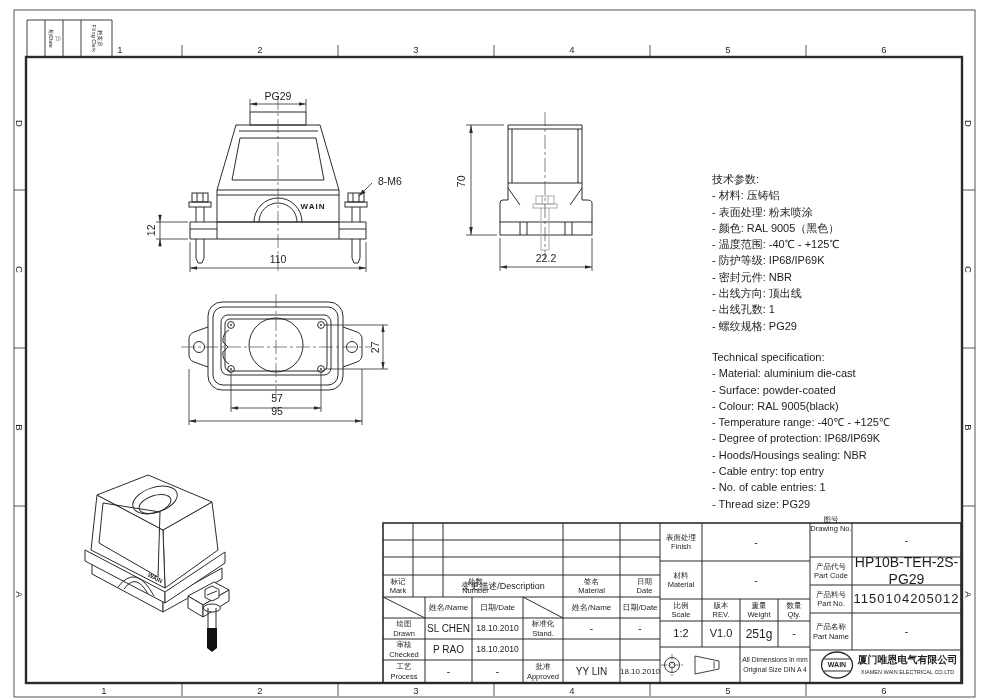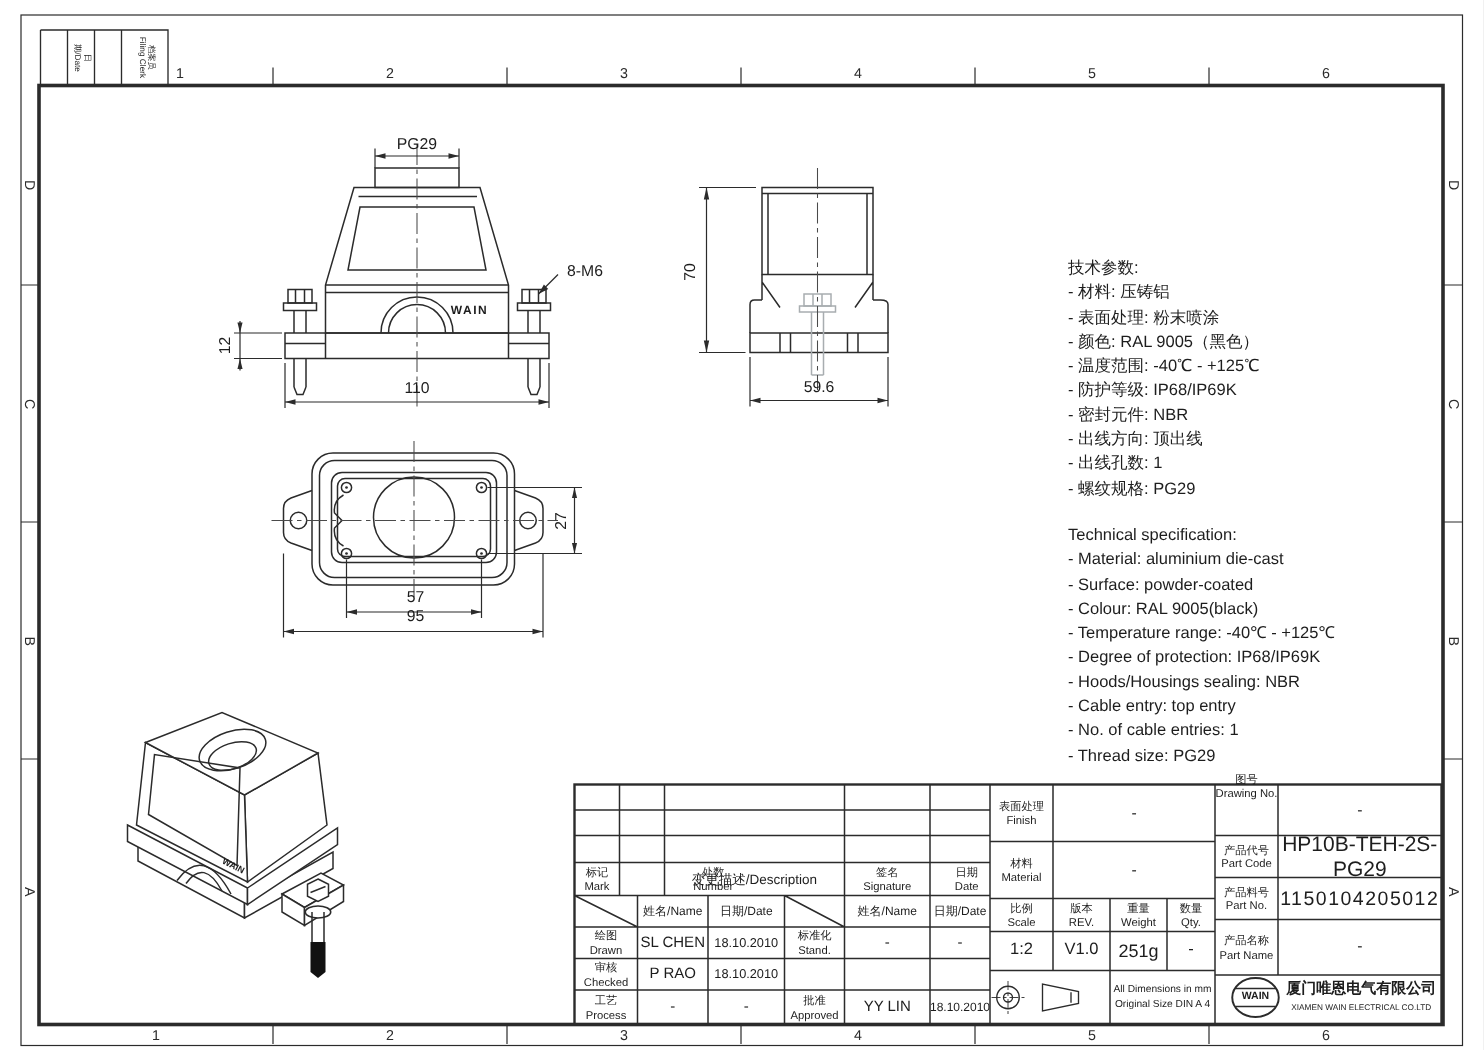--- a/index.html
+++ b/index.html
@@ -262,35 +262,35 @@
 - Hoods/Housings sealing: NBR
 - Cable entry: top entry
 - No. of cable entries: 1
 - Thread size: PG29</div>
 
 <div class="cell dim" style="left:256px;top:90px;width:44px;height:13px;">PG29</div>
 <div class="cell dim" style="left:368px;top:175px;width:44px;height:13px;">8-M6</div>
 <div class="cell dim" style="left:260px;top:253px;width:36px;height:13px;">110</div>
 <div class="cell" style="left:143px;top:217px;width:15px;height:27px;"><span class="rn90 dim">12</span></div>
 <div class="cell" style="left:453px;top:166px;width:15px;height:30px;"><span class="rn90 dim">70</span></div>
-<div class="cell dim" style="left:524px;top:252px;width:44px;height:13px;">59.6</div>
+<div class="cell dim" style="left:524px;top:252px;width:44px;height:13px;">22.2</div>
 <div class="cell" style="left:367px;top:333px;width:15px;height:28px;"><span class="rn90 dim">27</span></div>
 <div class="cell dim" style="left:261px;top:392px;width:32px;height:13px;">57</div>
 <div class="cell dim" style="left:261px;top:405px;width:32px;height:13px;">95</div>
 
 <div class="cell" style="left:296px;top:201px;width:34px;height:11px;font-size:8px;font-weight:bold;letter-spacing:1px;">WAIN</div>
 <div class="cell" style="left:138px;top:574px;width:34px;height:10px;"><span style="transform:rotate(27deg);font-size:6px;font-weight:bold;">WAIN</span></div>
 
 <div class="cell lbl" style="left:383px;top:575px;width:30px;height:22px;">标记
 Mark</div>
 <div class="cell lbl" style="left:413px;top:575px;width:45px;height:22px;padding-left:40px;">处数
 Number</div>
 <div class="cell" style="left:443px;top:575px;width:120px;height:22px;font-size:9px;">变更描述/Description</div>
 <div class="cell lbl" style="left:563px;top:575px;width:57px;height:22px;">签名
-Signature</div>
+Material</div>
 <div class="cell lbl" style="left:620px;top:575px;width:49px;height:22px;">日期
 Date</div>
 
 <div class="cell" style="left:425px;top:597px;width:47px;height:21px;font-size:8px;">姓名/Name</div>
 <div class="cell" style="left:472px;top:597px;width:51px;height:21px;font-size:8px;">日期/Date</div>
 <div class="cell" style="left:563px;top:597px;width:57px;height:21px;font-size:8px;">姓名/Name</div>
 <div class="cell" style="left:620px;top:597px;width:40px;height:21px;font-size:8px;">日期/Date</div>
 
 <div class="cell lbl" style="left:383px;top:618px;width:42px;height:21px;">绘图
 Drawn</div>

